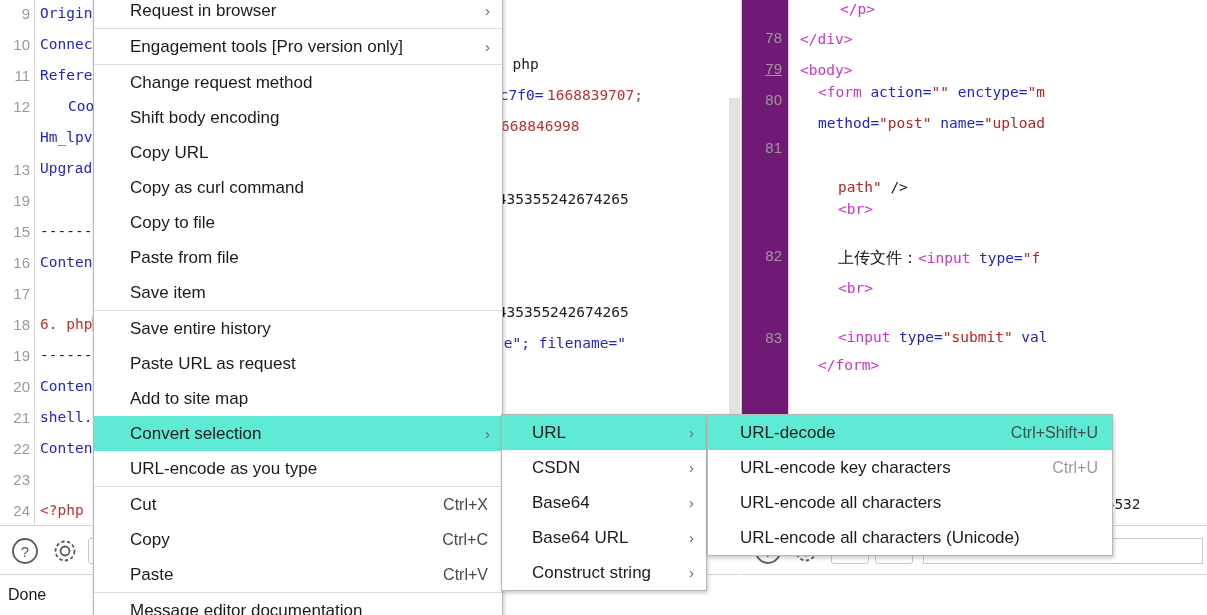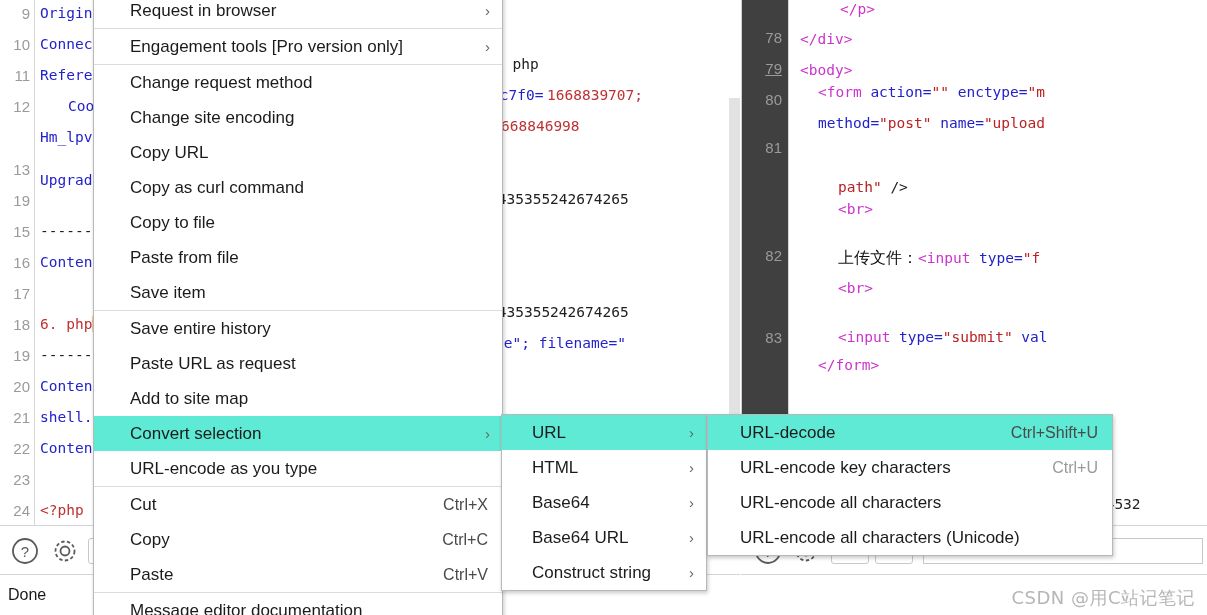--- a/index.html
+++ b/index.html
@@ -99,21 +99,21 @@
     top: 0; left: 741px;
     width: 466px; height: 535px;
     background: #ffffff;
     border-left: 1px solid #cfcfcf;
     overflow: hidden;
   }
   .r-gutter {
     position: absolute;
     top: 0; left: 0;
     width: 46px; height: 535px;
-    background: #404040;
+    background: #701a75;
     border-right: 1px solid #d8d8d8;
   }
   .r-gutter-num {
     position: absolute;
     right: 6px;
     font-size: 15px;
     color: #9a9a9a;
     line-height: 1;
   }
   .r-code {
@@ -241,21 +241,21 @@
         <div class="gutter-num" style="top: 472px;">23</div>
         <div class="gutter-num" style="top: 503px;">24</div>
         <div class="gutter-num" style="top: 534px;">25</div>
       </div>
     <div class="code-area" id="left-code">
         <div class="code-line c-blue" style="top: 6px;">Origin</div>
         <div class="code-line c-blue" style="top: 37px;">Connec</div>
         <div class="code-line c-blue" style="top: 68px;">Refere</div>
         <div class="code-line c-blue" style="top: 99px; margin-left: 28px;">Cookie</div>
         <div class="code-line c-blue" style="top: 130px;">Hm_lpv</div>
-        <div class="code-line c-blue" style="top: 173px;">Upgrad</div>
+        <div class="code-line c-blue" style="top: 162px; font-family: Liberation Mono, monospace;">Upgrad</div>
         <div class="code-line c-blue" style="top: 193px;"></div>
         <div class="code-line c-dark" style="top: 224px;">------</div>
         <div class="code-line c-blue" style="top: 255px;">Conten</div>
         <div class="code-line c-blue" style="top: 286px;"></div>
         <div class="code-line c-red" style="top: 317px;"><span>6. php</span><span class="sel-hl">%</span></div>
         <div class="code-line c-dark" style="top: 348px;">------</div>
         <div class="code-line c-blue" style="top: 379px;">Conten</div>
         <div class="code-line c-blue" style="top: 410px;">shell.</div>
         <div class="code-line c-blue" style="top: 441px;">Conten</div>
         <div class="code-line c-blue" style="top: 472px;"></div>
@@ -339,50 +339,49 @@
           <circle cx="15" cy="15" r="9.5" stroke-dasharray="3.4 2.4"></circle>
         </g>
       </svg>
     </span>
     <span class="rt-btn" style="left:90px;width:36px;"></span>
     <span class="rt-btn" style="left:134px;width:36px;"></span>
     <span class="rt-field" style="left:182px;width:278px;"></span>
   </div>
 
   <div class="right-status"></div>
-  <span class="watermark">CSDN @用C站记笔记</span>
 
   <div class="menu" id="menu1">
       <div class="mi"><span>Request in browser</span><span class="arrow">›</span></div>
       <div class="sep"></div>
       <div class="mi"><span>Engagement tools [Pro version only]</span><span class="arrow">›</span></div>
       <div class="sep"></div>
       <div class="mi"><span>Change request method</span></div>
-      <div class="mi"><span>Change site encoding</span></div>
+      <div class="mi"><span>Shift body encoding</span></div>
       <div class="mi"><span>Copy URL</span></div>
       <div class="mi"><span>Copy as curl command</span></div>
       <div class="mi"><span>Copy to file</span></div>
       <div class="mi"><span>Paste from file</span></div>
       <div class="mi"><span>Save item</span></div>
       <div class="sep"></div>
       <div class="mi"><span>Save entire history</span></div>
       <div class="mi"><span>Paste URL as request</span></div>
       <div class="mi"><span>Add to site map</span></div>
       <div class="mi hl"><span>Convert selection</span><span class="arrow">›</span></div>
       <div class="mi"><span>URL-encode as you type</span></div>
       <div class="sep"></div>
       <div class="mi"><span>Cut</span><span class="accel">Ctrl+X</span></div>
       <div class="mi"><span>Copy</span><span class="accel">Ctrl+C</span></div>
       <div class="mi"><span>Paste</span><span class="accel">Ctrl+V</span></div>
       <div class="sep"></div>
       <div class="mi"><span>Message editor documentation</span></div>
     </div>
   <div class="menu" id="menu2">
       <div class="mi hl"><span>URL</span><span class="arrow">›</span></div>
-      <div class="mi"><span>HTML</span><span class="arrow">›</span></div>
+      <div class="mi"><span>CSDN</span><span class="arrow">›</span></div>
       <div class="mi"><span>Base64</span><span class="arrow">›</span></div>
       <div class="mi"><span>Base64 URL</span><span class="arrow">›</span></div>
       <div class="mi"><span>Construct string</span><span class="arrow">›</span></div>
     </div>
   <div class="menu" id="menu3">
       <div class="mi hl"><span>URL-decode</span><span class="accel">Ctrl+Shift+U</span></div>
       <div class="mi"><span>URL-encode key characters</span><span class="accel dim">Ctrl+U</span></div>
       <div class="mi"><span>URL-encode all characters</span></div>
       <div class="mi"><span>URL-encode all characters (Unicode)</span></div>
     </div>

